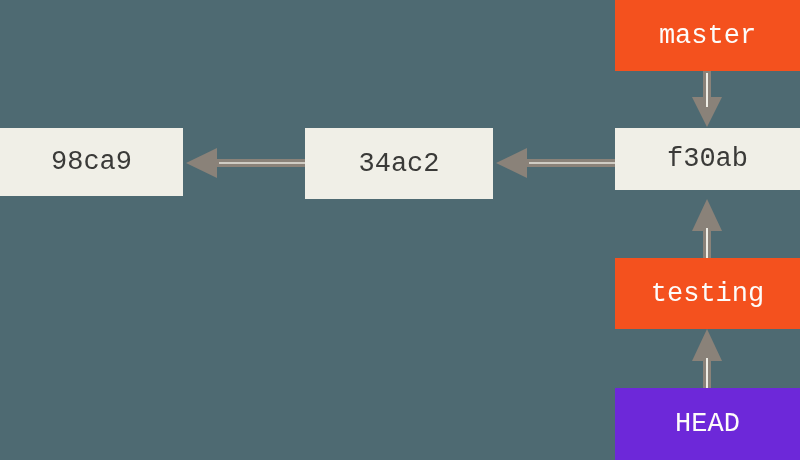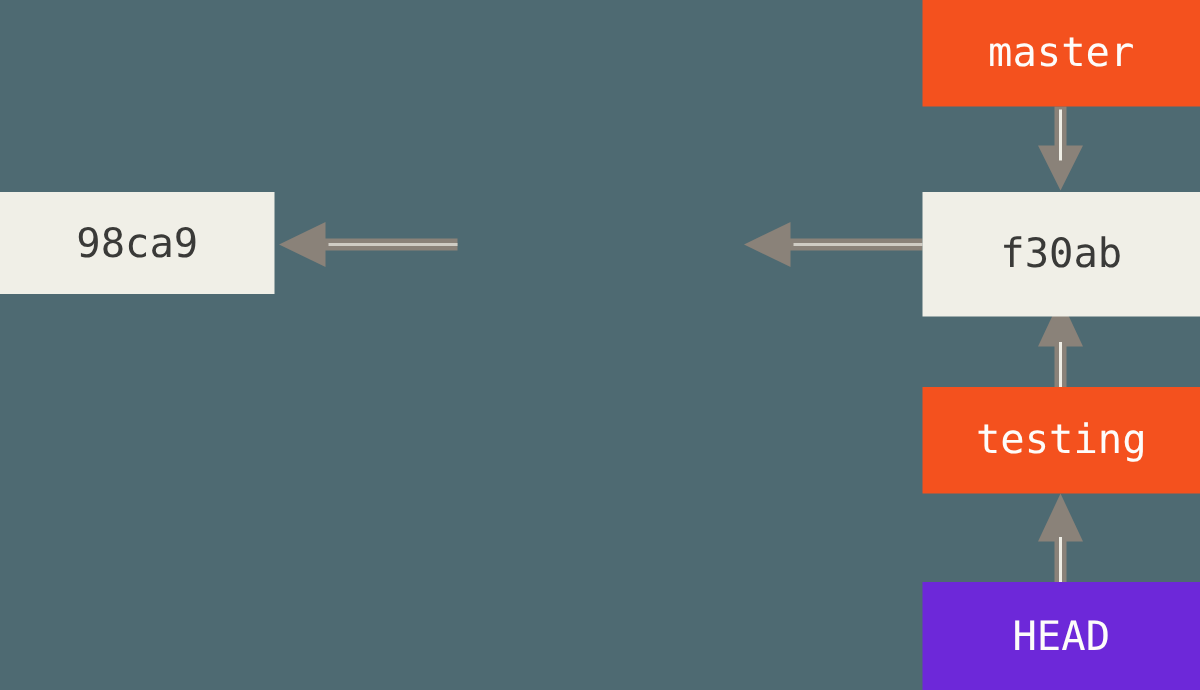--- a/index.html
+++ b/index.html
@@ -18,40 +18,41 @@
   }
   .node {
     position: absolute;
     display: flex;
     align-items: center;
     justify-content: center;
     box-sizing: border-box;
     letter-spacing: 0px;
     white-space: nowrap;
     user-select: none;
+    font-family: Liberation Mono, monospace;
   }
   .commit {
     background: #f0efe7;
     color: #3a3a38;
     font-size: 27px;
   }
   .branch {
     background: #f4511e;
     color: #fdfcfa;
     font-size: 27px;
   }
   .head {
     background: #6d28d9;
     color: #fdfcfa;
     font-size: 27px;
   }
   
   #node-98ca9 { left: 0px;   top: 128px; width: 183px; height: 68px; }
   #node-34ac2 { left: 305px; top: 128px; width: 188px; height: 71px; }
-  #node-f30ab { left: 615px; top: 128px; width: 185px; height: 83px; }
+  #node-f30ab { left: 615px; top: 128px; width: 185px; height: 62px; }
   #node-master  { left: 615px; top: 0px;   width: 185px; height: 71px; }
   #node-testing { left: 615px; top: 258px; width: 185px; height: 71px; }
   #node-head    { left: 615px; top: 388px; width: 185px; height: 72px; }
 
   .arrow-layer {
     position: absolute;
     left: 0;
     top: 0;
     width: 800px;
     height: 460px;
@@ -94,20 +95,21 @@
       <rect x="703" y="358" width="8" height="30" fill="#8a8279"></rect>
       <polygon points="707,329 692,361 722,361" fill="#8a8279"></polygon>
       <rect x="706" y="358" width="2" height="30" fill="#efeee6"></rect>
     </g>
   </svg>
 
   <div class="node branch" id="node-master">master</div>
 
   <div class="node commit" id="node-f30ab">f30ab</div>
 
+  <div class="node commit" id="node-34ac2">34ac2</div>
 
   <div class="node commit" id="node-98ca9">98ca9</div>
 
   <div class="node branch" id="node-testing">testing</div>
 
   <div class="node head" id="node-head">HEAD</div>
 
 </div>
 
 </body></html>

